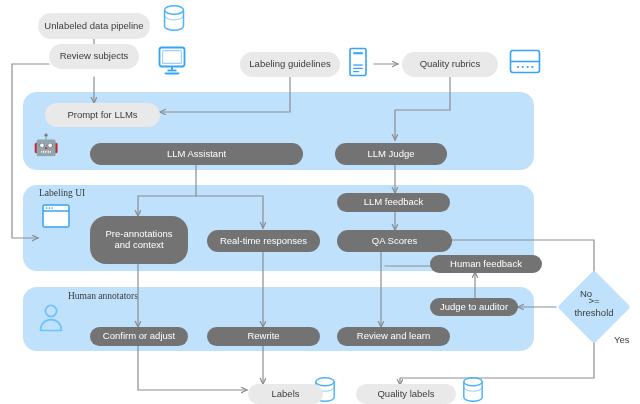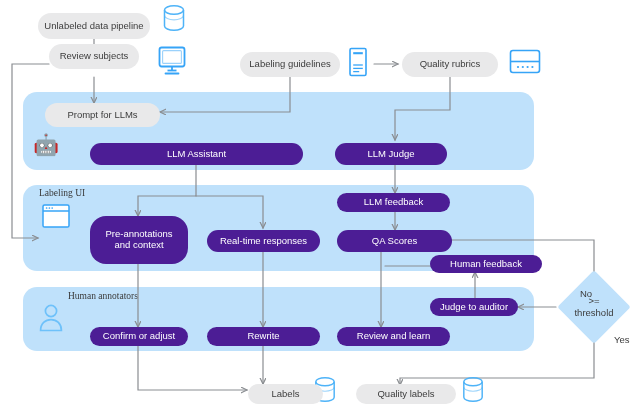--- a/index.html
+++ b/index.html
@@ -4,21 +4,21 @@
 <style>
   html,body{margin:0;padding:0;background:#ffffff;}
   body{width:640px;height:404px;overflow:hidden;font-family:"Liberation Sans",sans-serif;}
   #stage{position:relative;width:640px;height:404px;}
   svg.layer{position:absolute;left:0;top:0;width:640px;height:404px;}
   .band{position:absolute;background:#bfe1fb;border-radius:14px;}
   .bandlabel{position:absolute;font-size:9.5px;color:#3a3a3a;white-space:nowrap;font-family:Liberation Serif, serif;}
   .pill{position:absolute;display:flex;align-items:center;justify-content:center;
         text-align:center;border-radius:100px;box-sizing:border-box;line-height:1.15;}
   .pill.grey{background:#e9e9ea;color:#3c3c3c;font-size:9.5px;}
-  .pill.blue{background:#4c1d95;color:#ffffff;font-size:9.5px;}
+  .pill.blue{background:#737373;color:#ffffff;font-size:9.5px;}
   .diamond{position:absolute;background:#bfe1fb;}
   .dlabel{position:absolute;text-align:center;font-size:9.5px;color:#3c3c3c;line-height:1.25;}
   .edgelabel{position:absolute;font-size:9.5px;color:#3c3c3c;margin-left:44px;}
   .ico{position:absolute;}
   .robot{position:absolute;font-size:21px;line-height:1;}
 </style>
 </head>
 <body>
 
 <div id="stage">

